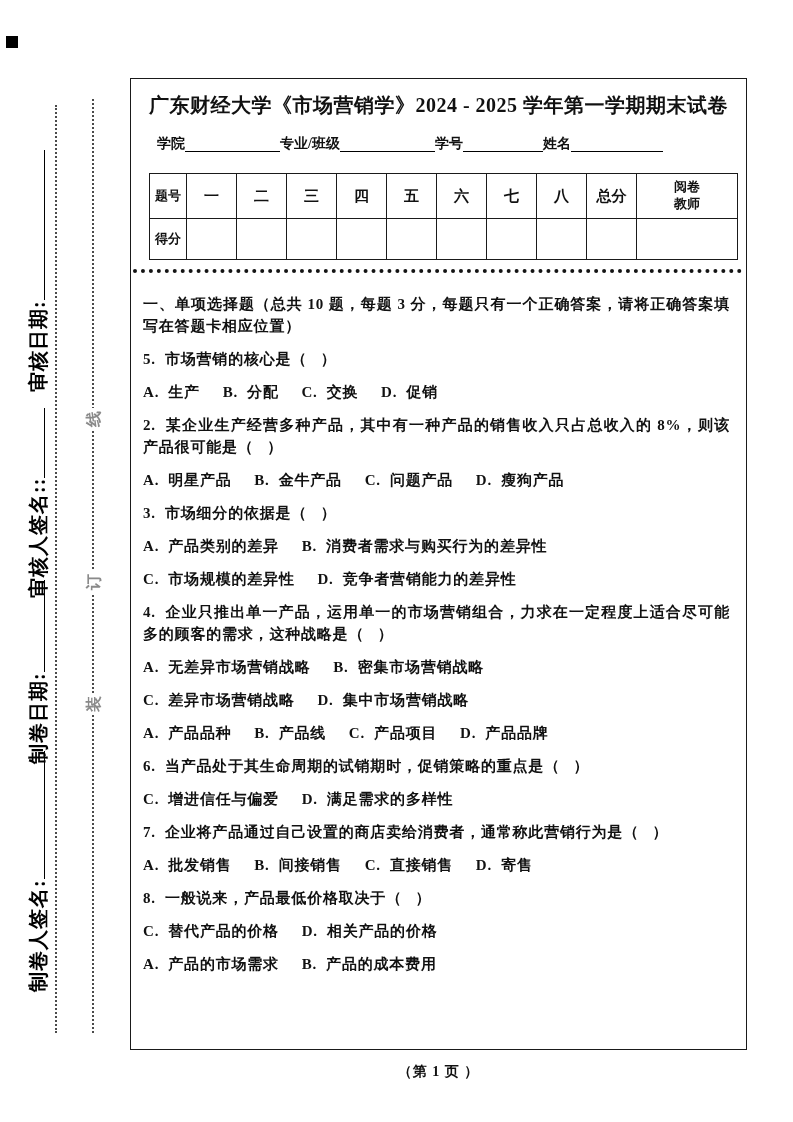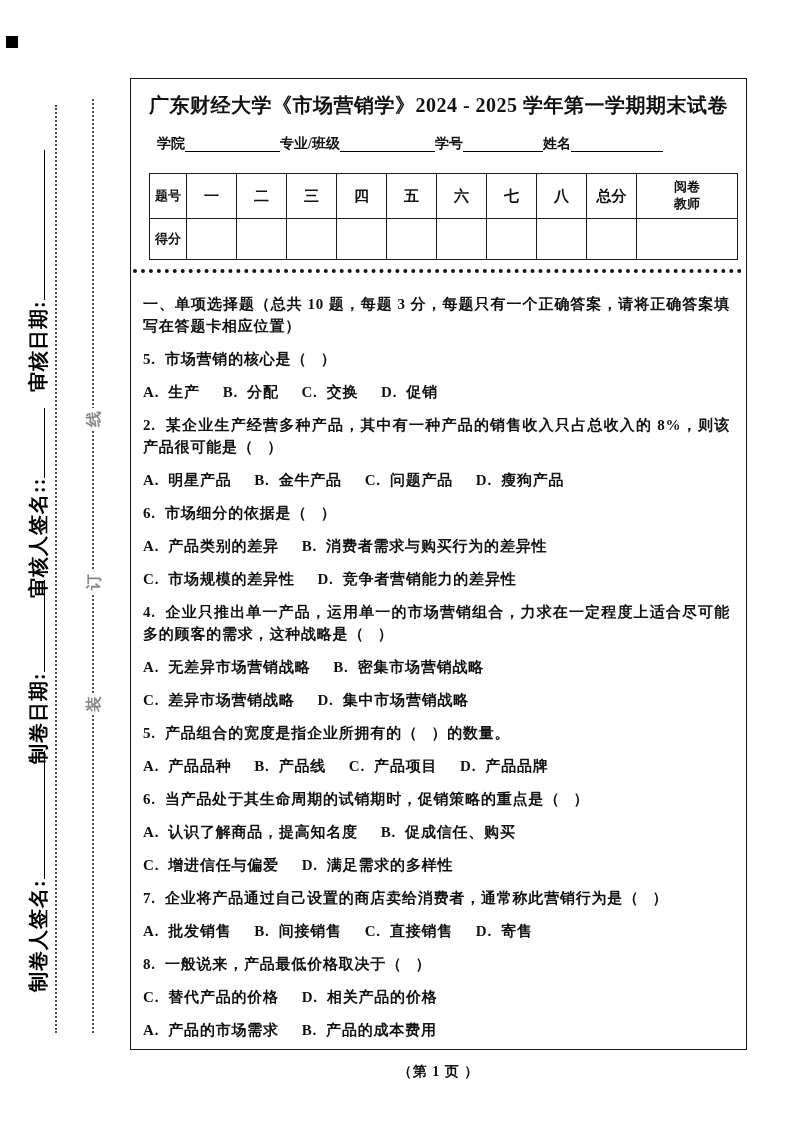--- a/index.html
+++ b/index.html
@@ -134,33 +134,31 @@
 
     <div class="body-text">
       <p>一、单项选择题（总共 10 题，每题 3 分，每题只有一个正确答案，请将正确答案填写在答题卡相应位置）</p>
 
       <p>5.  市场营销的核心是（   ）</p>
       <p>A.  生产     B.  分配     C.  交换     D.  促销</p>
 
       <p>2.  某企业生产经营多种产品，其中有一种产品的销售收入只占总收入的 8%，则该产品很可能是（   ）</p>
       <p>A.  明星产品     B.  金牛产品     C.  问题产品     D.  瘦狗产品</p>
 
-      <p>6.  市场细分的依据是（   ）</p>
+      <p>3.  市场细分的依据是（   ）</p>
       <p>A.  产品类别的差异     B.  消费者需求与购买行为的差异性</p>
       <p>C.  市场规模的差异性     D.  竞争者营销能力的差异性</p>
 
       <p>4.  企业只推出单一产品，运用单一的市场营销组合，力求在一定程度上适合尽可能多的顾客的需求，这种战略是（   ）</p>
       <p>A.  无差异市场营销战略     B.  密集市场营销战略</p>
       <p>C.  差异市场营销战略     D.  集中市场营销战略</p>
 
-      <p>5.  产品组合的宽度是指企业所拥有的（   ）的数量。</p>
       <p>A.  产品品种     B.  产品线     C.  产品项目     D.  产品品牌</p>
 
       <p>6.  当产品处于其生命周期的试销期时，促销策略的重点是（   ）</p>
-      <p>A.  认识了解商品，提高知名度     B.  促成信任、购买</p>
       <p>C.  增进信任与偏爱     D.  满足需求的多样性</p>
 
       <p>7.  企业将产品通过自己设置的商店卖给消费者，通常称此营销行为是（   ）</p>
       <p>A.  批发销售     B.  间接销售     C.  直接销售     D.  寄售</p>
 
       <p>8.  一般说来，产品最低价格取决于（   ）</p>
       <p>C.  替代产品的价格     D.  相关产品的价格</p>
       <p>A.  产品的市场需求     B.  产品的成本费用</p>
     </div>
   </div>

